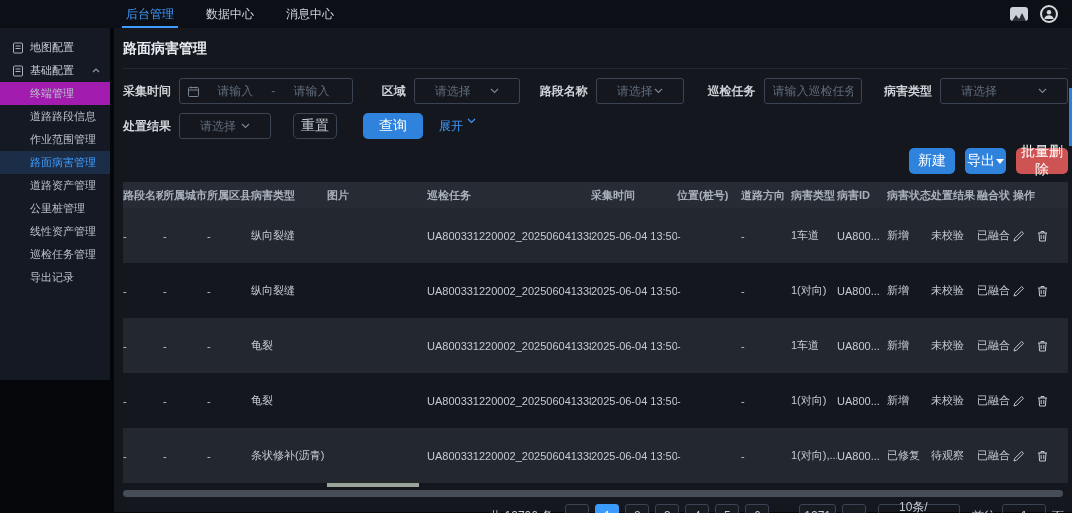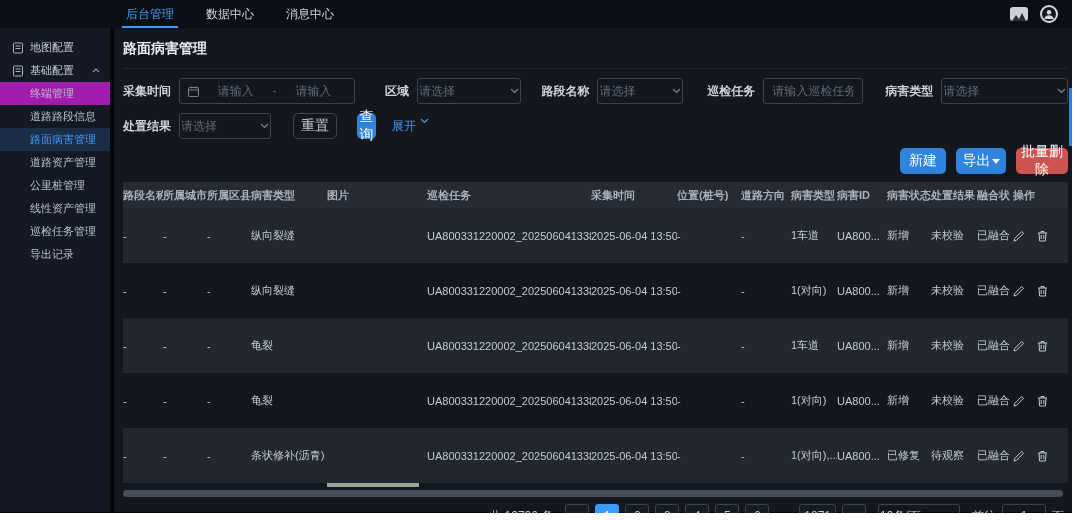--- a/index.html
+++ b/index.html
@@ -13,62 +13,62 @@
   .tabs { display:flex; align-items:stretch; }
   .tab { display:flex; align-items:center; padding:0 16px; font-size:12px; color:#cfd6dd; position:relative; cursor:pointer; }
   .tab.active { color:#3f9bff; }
   .tab.active::after { content:""; position:absolute; left:12px; right:12px; bottom:0; height:2px; background:#3f9bff; }
   .topbar-right { margin-left:auto; display:flex; align-items:center; gap:12px; padding-right:14px; }
   .shot-icon { width:18px; height:14px; background:#cdd2d8; border-radius:3px; display:flex; align-items:flex-end; justify-content:center; overflow:hidden; }
   .shot-icon svg { display:block; }
   .avatar { width:18px; height:18px; border-radius:50%; border:2px solid #d6dade; display:flex; align-items:center; justify-content:center; background:#14171d; }
 
   
-  .sidebar { position:absolute; top:28px; left:0; width:110px; height:484px; background:#151923; padding-top:8px; }
+  .sidebar { position:absolute; top:28px; left:0; width:110px; height:352px; background:#151923; padding-top:8px; }
   .side-item { height:23px; display:flex; align-items:center; font-size:11px; color:#c7ced6; padding-left:12px; gap:6px; cursor:pointer; white-space:nowrap; }
   .side-item .doc-ic { flex:none; }
   .side-item .caret { margin-left:auto; margin-right:10px; }
   .side-sub { padding-left:30px; color:#b9c0c8; }
   .side-sub.subtle { background:#a21caf; }
   .side-sub.active { background:#1c2e47; color:#3f9bff; }
 
   
   .main { position:absolute; top:28px; left:114px; width:958px; height:484px; background:#14171d; padding:0 4px 0 9px; }
   .page-title { font-size:14px; font-weight:bold; color:#e7ebf1; padding:12px 0 10px 0; }
   .divider { border-bottom:1px solid #23272f; }
 
   
   .f-row { display:flex; align-items:center; margin-top:9px; }
   .f-label { font-size:12px; font-weight:bold; color:#cfd4da; margin-right:8px; white-space:nowrap; }
   .ctrl { height:26px; border:1px solid #3a4452; border-radius:3px; background:transparent; display:flex; align-items:center; font-size:12px; color:#606b7a; }
   .datebox { width:188px; padding:0 8px; gap:4px; }
   .datebox input { flex:1; width:40px; background:transparent; border:none; outline:none; font-size:12px; color:#c3cad3; text-align:center; font-family:inherit; }
   .datebox input::placeholder { color:#606b7a; }
   .dash { color:#606b7a; }
-  .selectbox { justify-content:space-between; padding:0 1px; cursor:pointer; }
+  .selectbox { justify-content:space-between; padding:0 20px; cursor:pointer; }
   .selectbox span { color:#606b7a; }
   .sel-region { width:112px; margin-right:20px; }
   .sel-road { width:92px; margin-right:24px; }
   .sel-disease { width:136px; }
   .sel-result { width:92px; margin-right:22px; }
   .task-input { width:106px; padding:0 8px; margin-right:22px; }
   .task-input input { width:100%; background:transparent; border:none; outline:none; font-size:12px; color:#c3cad3; font-family:inherit; }
   .task-input input::placeholder { color:#606b7a; }
   .gap20 { width:32px; }
 
   .btn { height:26px; border-radius:5px; font-size:14px; display:inline-flex; align-items:center; justify-content:center; cursor:pointer; border:1px solid transparent; font-family:Liberation Mono, monospace; }
   .btn-ghost { background:transparent; border-color:#3a4452; color:#c3cad3; width:44px; }
   .btn-blue { background:#2f83dd; color:#fff; }
   .btn-red { background:#cd5452; color:#fff; }
-  .btn-search { width:19px; margin-left:20px; }
+  .btn-search { width:60px; margin-left:26px; }
   .expand { margin-left:16px; color:#3f9bff; font-size:12px; display:flex; align-items:flex-start; gap:4px; cursor:pointer; }
 
   .actions { display:flex; justify-content:flex-end; gap:10px; margin-top:9px; }
   .btn-create { width:46px; }
-  .btn-export { width:50px; gap:1px; }
+  .btn-export { width:41px; gap:1px; }
   .btn-del { width:52px; }
 
   
   .table-wrap { position:relative; margin-top:8px; height:305px; overflow:hidden; }
   .tgrid { display:grid; grid-template-columns:40px 44px 44px 76px 100px 164px 86px 64px 50px 46px 50px 44px 46px 36px 1fr; align-items:center; }
   .t-head { height:26px; background:#272b33; }
   .t-head span { font-size:11px; font-weight:bold; color:#a9b1bc; white-space:nowrap; overflow:hidden; }
   .t-row { height:55px; font-size:11px; color:#c3cad3; }
   .t-row:nth-child(odd) { background:#14171d; }
   .t-row:nth-child(even) { background:#23272e; }
@@ -144,20 +144,23 @@
           <svg width="8" height="5" viewBox="0 0 8 5">
             <path d="M1 4 L4 1 L7 4" fill="none" stroke="#8f98a3" stroke-width="1.2"></path>
           </svg>
         </span>
     </div>
     <div class="side-item side-sub subtle">
         <span>终端管理</span>
       </div>
     <div class="side-item side-sub">
         <span>道路路段信息</span>
+      </div>
+    <div class="side-item side-sub">
+        <span>作业范围管理</span>
       </div>
     <div class="side-item side-sub active">
         <span>路面病害管理</span>
       </div>
     <div class="side-item side-sub">
         <span>道路资产管理</span>
       </div>
     <div class="side-item side-sub">
         <span>公里桩管理</span>
       </div>

